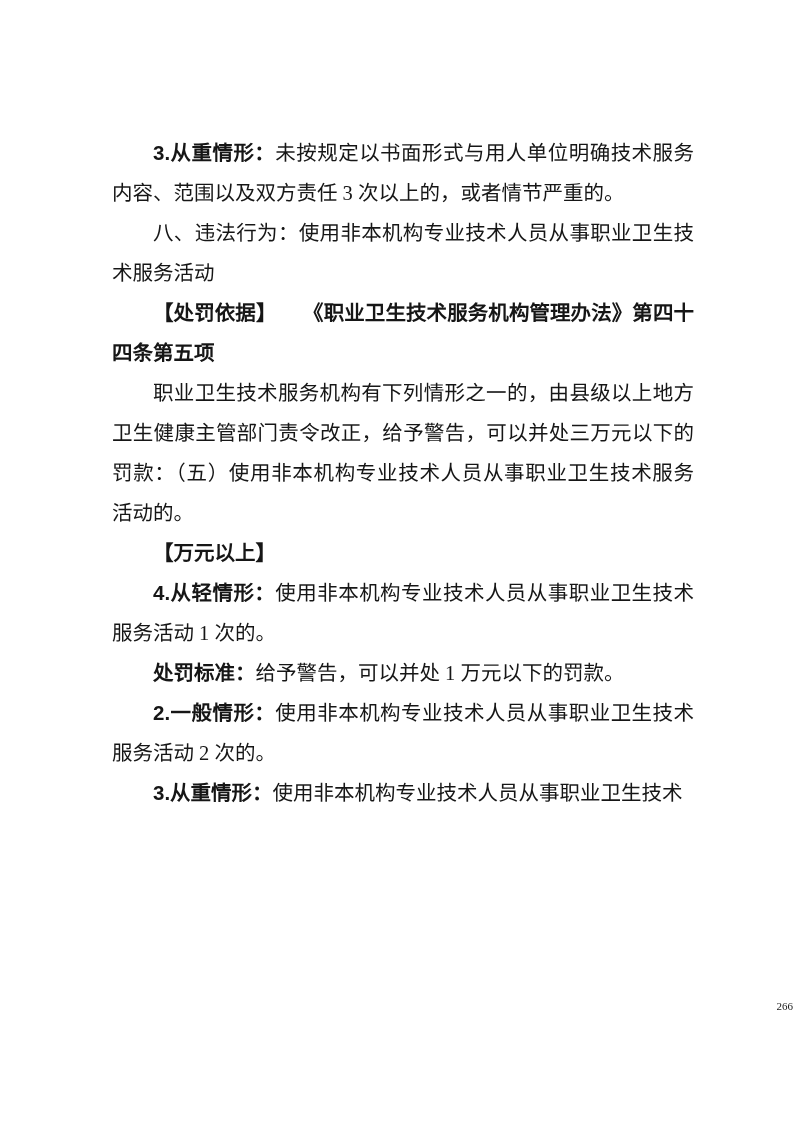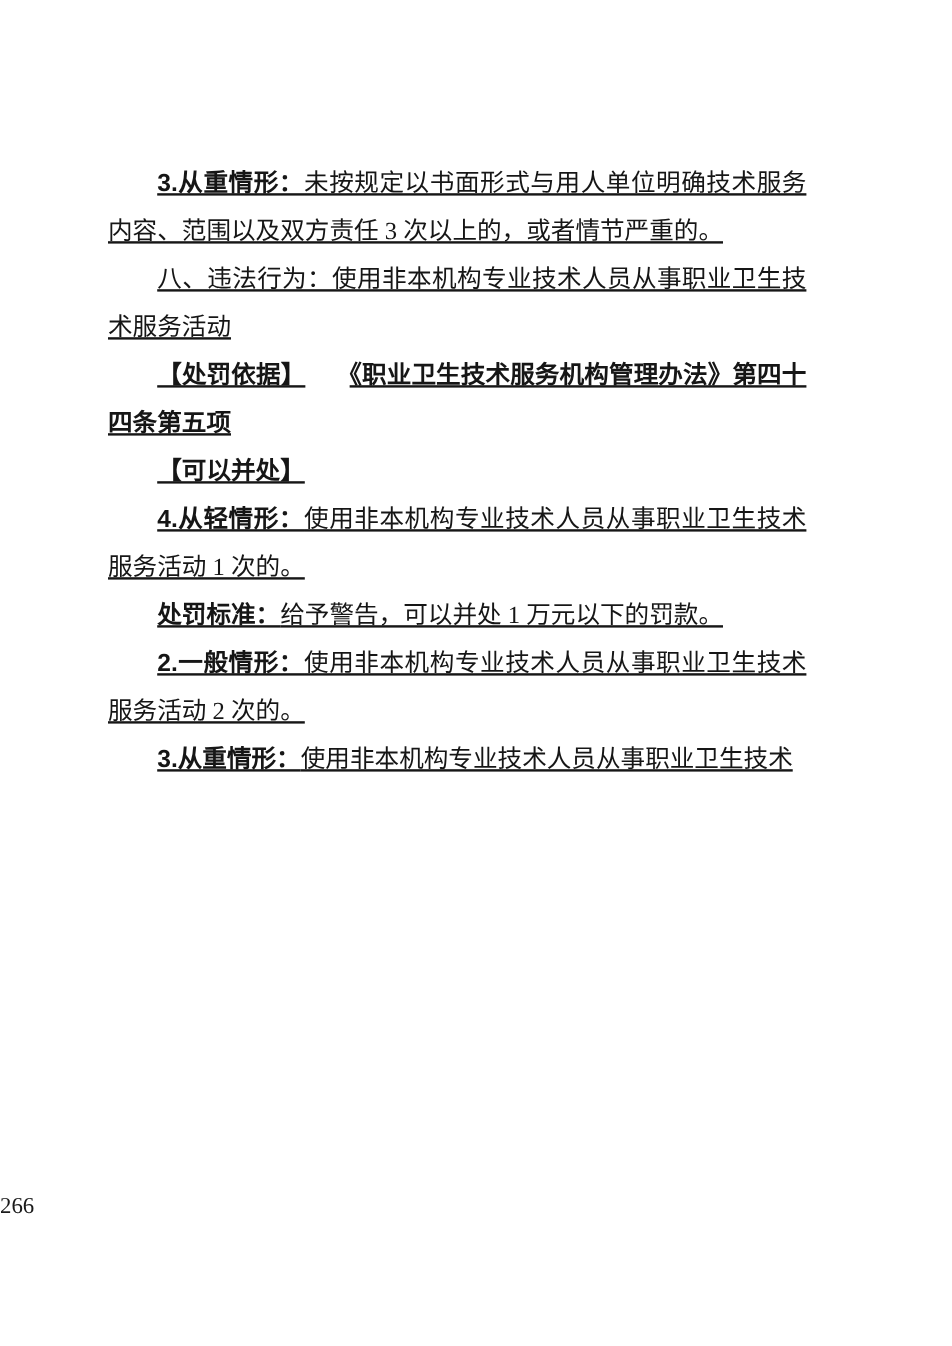--- a/index.html
+++ b/index.html
@@ -11,28 +11,27 @@
     position: relative;
     width: 793px;
     height: 1122px;
     background: #ffffff;
     overflow: hidden;
     font-family: "Liberation Serif", "DejaVu Serif", serif;
     color: #161616;
   }
   .doc-body {
     position: absolute;
-    left: 90px;
+    left: 112px;
     top: 133px;
     width: 582px;
     font-size: 20.5px;
     line-height: 40px;
     text-align: justify;
     text-justify: inter-character;
-    text-decoration: underline;
   }
   .para {
     margin: 0;
     text-indent: 2em;
   }
   .label {
     font-weight: bold;
     font-family: "Liberation Sans", "DejaVu Sans", sans-serif;
   }
   .bold-body {
@@ -40,41 +39,42 @@
     font-family: "Liberation Sans", "DejaVu Sans", sans-serif;
   }
   .gap-before {
     margin-left: 1.8em;
   }
   .page-footer {
     position: absolute;
     left: 0;
     top: 996px;
     width: 100%;
-    text-align: left;
-    font-size: 19px;
+    text-align: right;
+    font-size: 11px;
     line-height: 20px;
     color: #1a1a1a;
   }
 </style>
 </head>
 <body>
 
 <main class="page">
   <section class="doc-body">
 
     <p class="para"><b class="label">3.从重情形：</b><span>未按规定以书面形式与用人单位明确技术服务内容、范围以及双方责任 3 次以上的，或者情节严重的。</span></p>
 
 
     <p class="para"><b class="label"></b><span>八、违法行为：使用非本机构专业技术人员从事职业卫生技术服务活动</span></p>
 
     <p class="para"><b class="label">【处罚依据】</b><span class="bold-body gap-before">《职业卫生技术服务机构管理办法》第四十四条第五项</span></p>
 
+    <p class="para"><b class="label"></b><span>职业卫生技术服务机构有下列情形之一的，由县级以上地方卫生健康主管部门责令改正，给予警告，可以并处三万元以下的罚款：（五）使用非本机构专业技术人员从事职业卫生技术服务活动的。</span></p>
 
-    <p class="para"><b class="label">【可以并处】</b><span></span></p>
+    <p class="para"><b class="label">【万元以上】</b><span></span></p>
 
     <p class="para"><b class="label">4.从轻情形：</b><span>使用非本机构专业技术人员从事职业卫生技术服务活动 1 次的。</span></p>
 
     <p class="para"><b class="label">处罚标准：</b><span>给予警告，可以并处 1 万元以下的罚款。</span></p>
 
     <p class="para"><b class="label">2.一般情形：</b><span>使用非本机构专业技术人员从事职业卫生技术服务活动 2 次的。</span></p>
 
 
     <p class="para"><b class="label">3.从重情形：</b><span>使用非本机构专业技术人员从事职业卫生技术</span></p>
 

